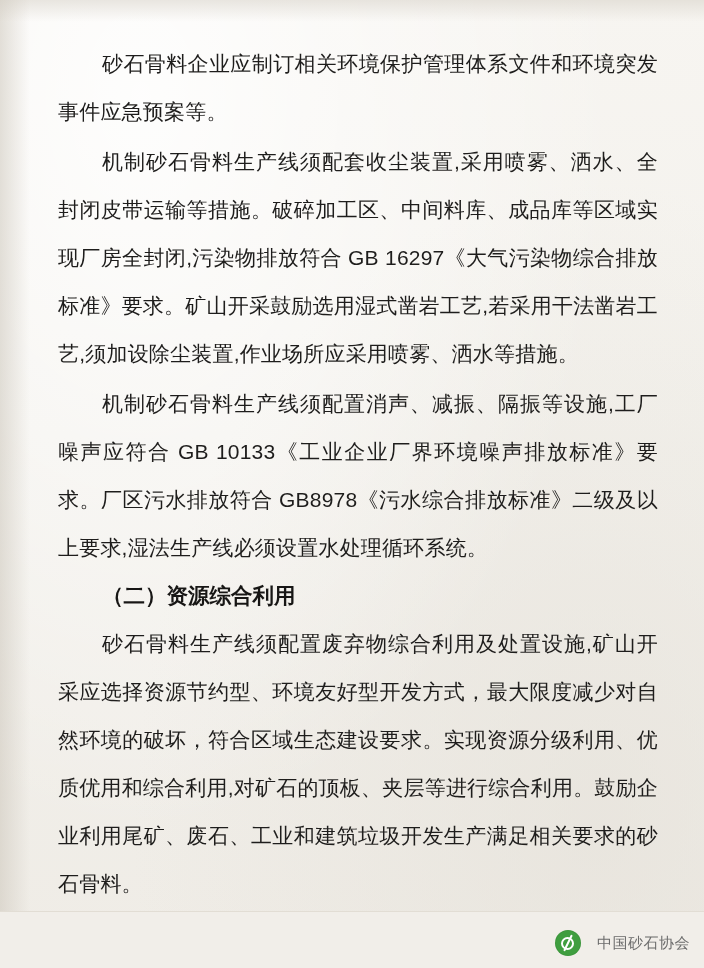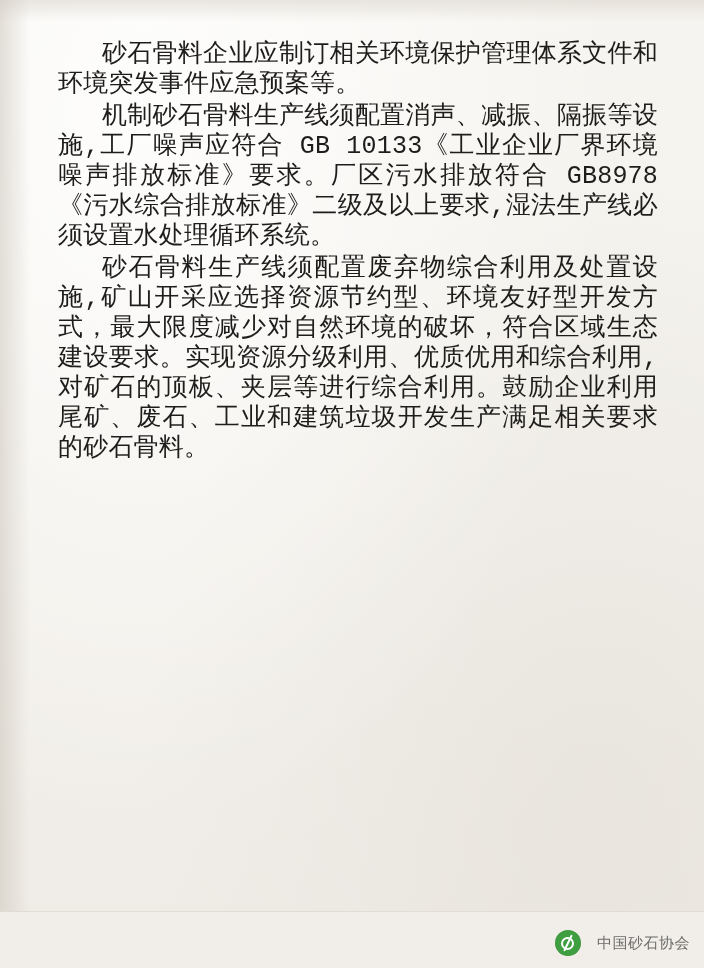--- a/index.html
+++ b/index.html
@@ -24,27 +24,27 @@
       linear-gradient(180deg, #f7f5f1 0%, #f3f1ec 45%, #efece6 100%);
   }
   .content {
     position: absolute;
     left: 58px;
     top: 40px;
     width: 600px;
   }
   p.para {
     margin: 0 0 2px 0;
-    font-size: 25px;
-    line-height: 30px;
+    font-size: 21px;
+    line-height: 48px;
     color: #1e1d1c;
     text-align: justify;
     text-justify: inter-ideograph;
     letter-spacing: 0.2px;
-    font-family: Liberation Mono, monospace;
+    font-family: Liberation Sans, sans-serif;
     text-indent: 0;
   }
   p.indent {
     text-indent: 44px;
   }
   p.heading {
     margin: 0 0 2px 0;
     font-size: 21.5px;
     line-height: 44px;
     color: #171615;
@@ -122,21 +122,23 @@
 </style>
 </head>
 <body>
 
 <div class="page">
   <div class="edge-left"></div>
   <div class="edge-top"></div>
 
   <div class="content">
     <p class="para indent">砂石骨料企业应制订相关环境保护管理体系文件和环境突发事件应急预案等。</p>
+    <p class="para indent">机制砂石骨料生产线须配套收尘装置,采用喷雾、洒水、全封闭皮带运输等措施。破碎加工区、中间料库、成品库等区域实现厂房全封闭,污染物排放符合 GB 16297《大气污染物综合排放标准》要求。矿山开采鼓励选用湿式凿岩工艺,若采用干法凿岩工艺,须加设除尘装置,作业场所应采用喷雾、洒水等措施。</p>
     <p class="para indent">机制砂石骨料生产线须配置消声、减振、隔振等设施,工厂噪声应符合 GB 10133《工业企业厂界环境噪声排放标准》要求。厂区污水排放符合 GB8978《污水综合排放标准》二级及以上要求,湿法生产线必须设置水处理循环系统。</p>
+    <p class="heading">（二）资源综合利用</p>
     <p class="para indent">砂石骨料生产线须配置废弃物综合利用及处置设施,矿山开采应选择资源节约型、环境友好型开发方式，最大限度减少对自然环境的破坏，符合区域生态建设要求。实现资源分级利用、优质优用和综合利用,对矿石的顶板、夹层等进行综合利用。鼓励企业利用尾矿、废石、工业和建筑垃圾开发生产满足相关要求的砂石骨料。</p>
 
   </div>
 
   <div class="footer">
     <div class="badge">
       <span class="logo"></span>
       <span class="name">中国砂石协会</span>
     </div>
   </div>

